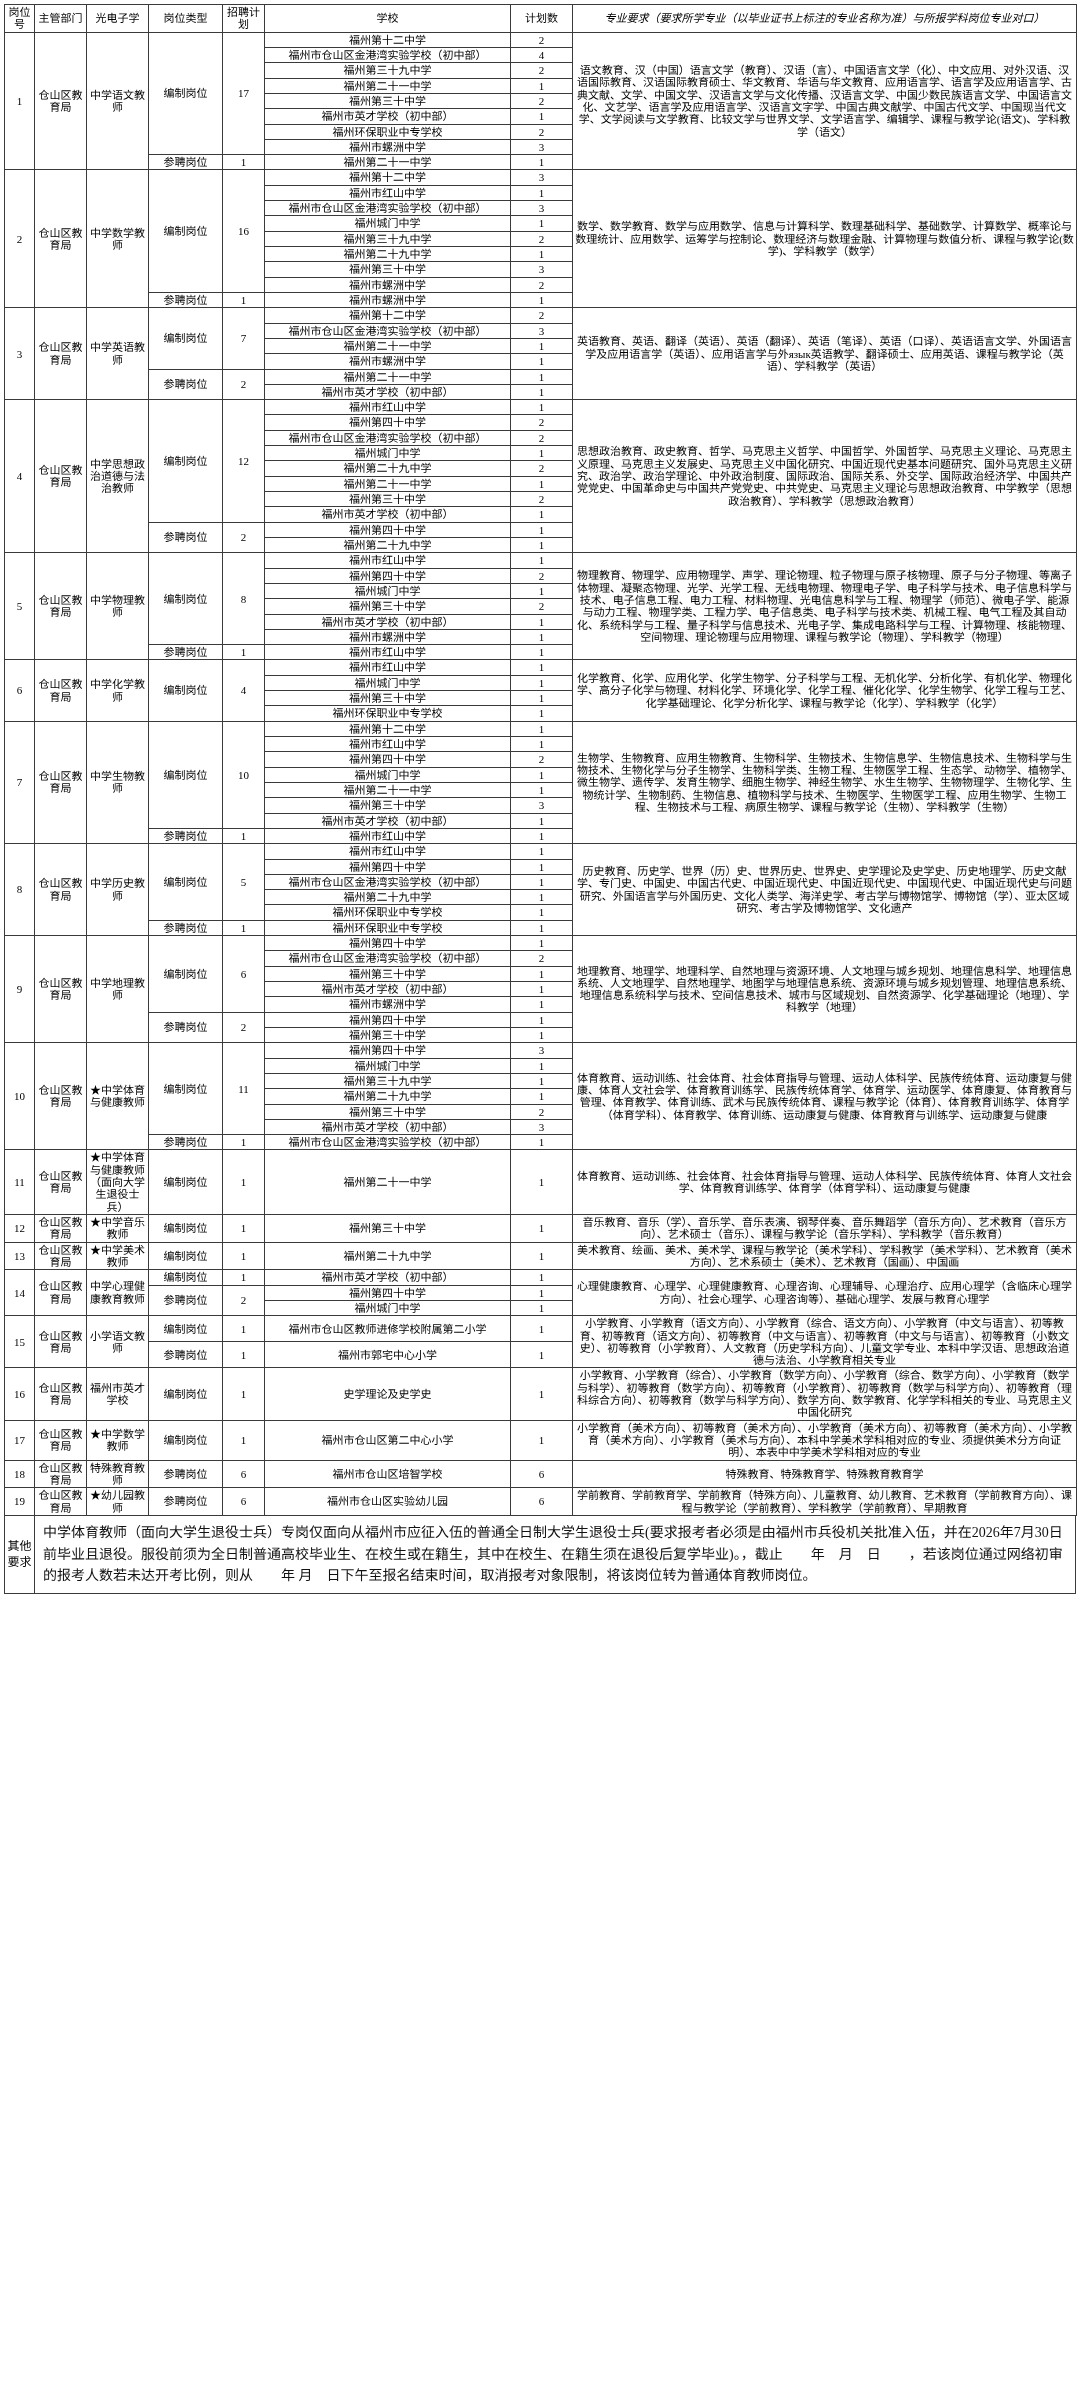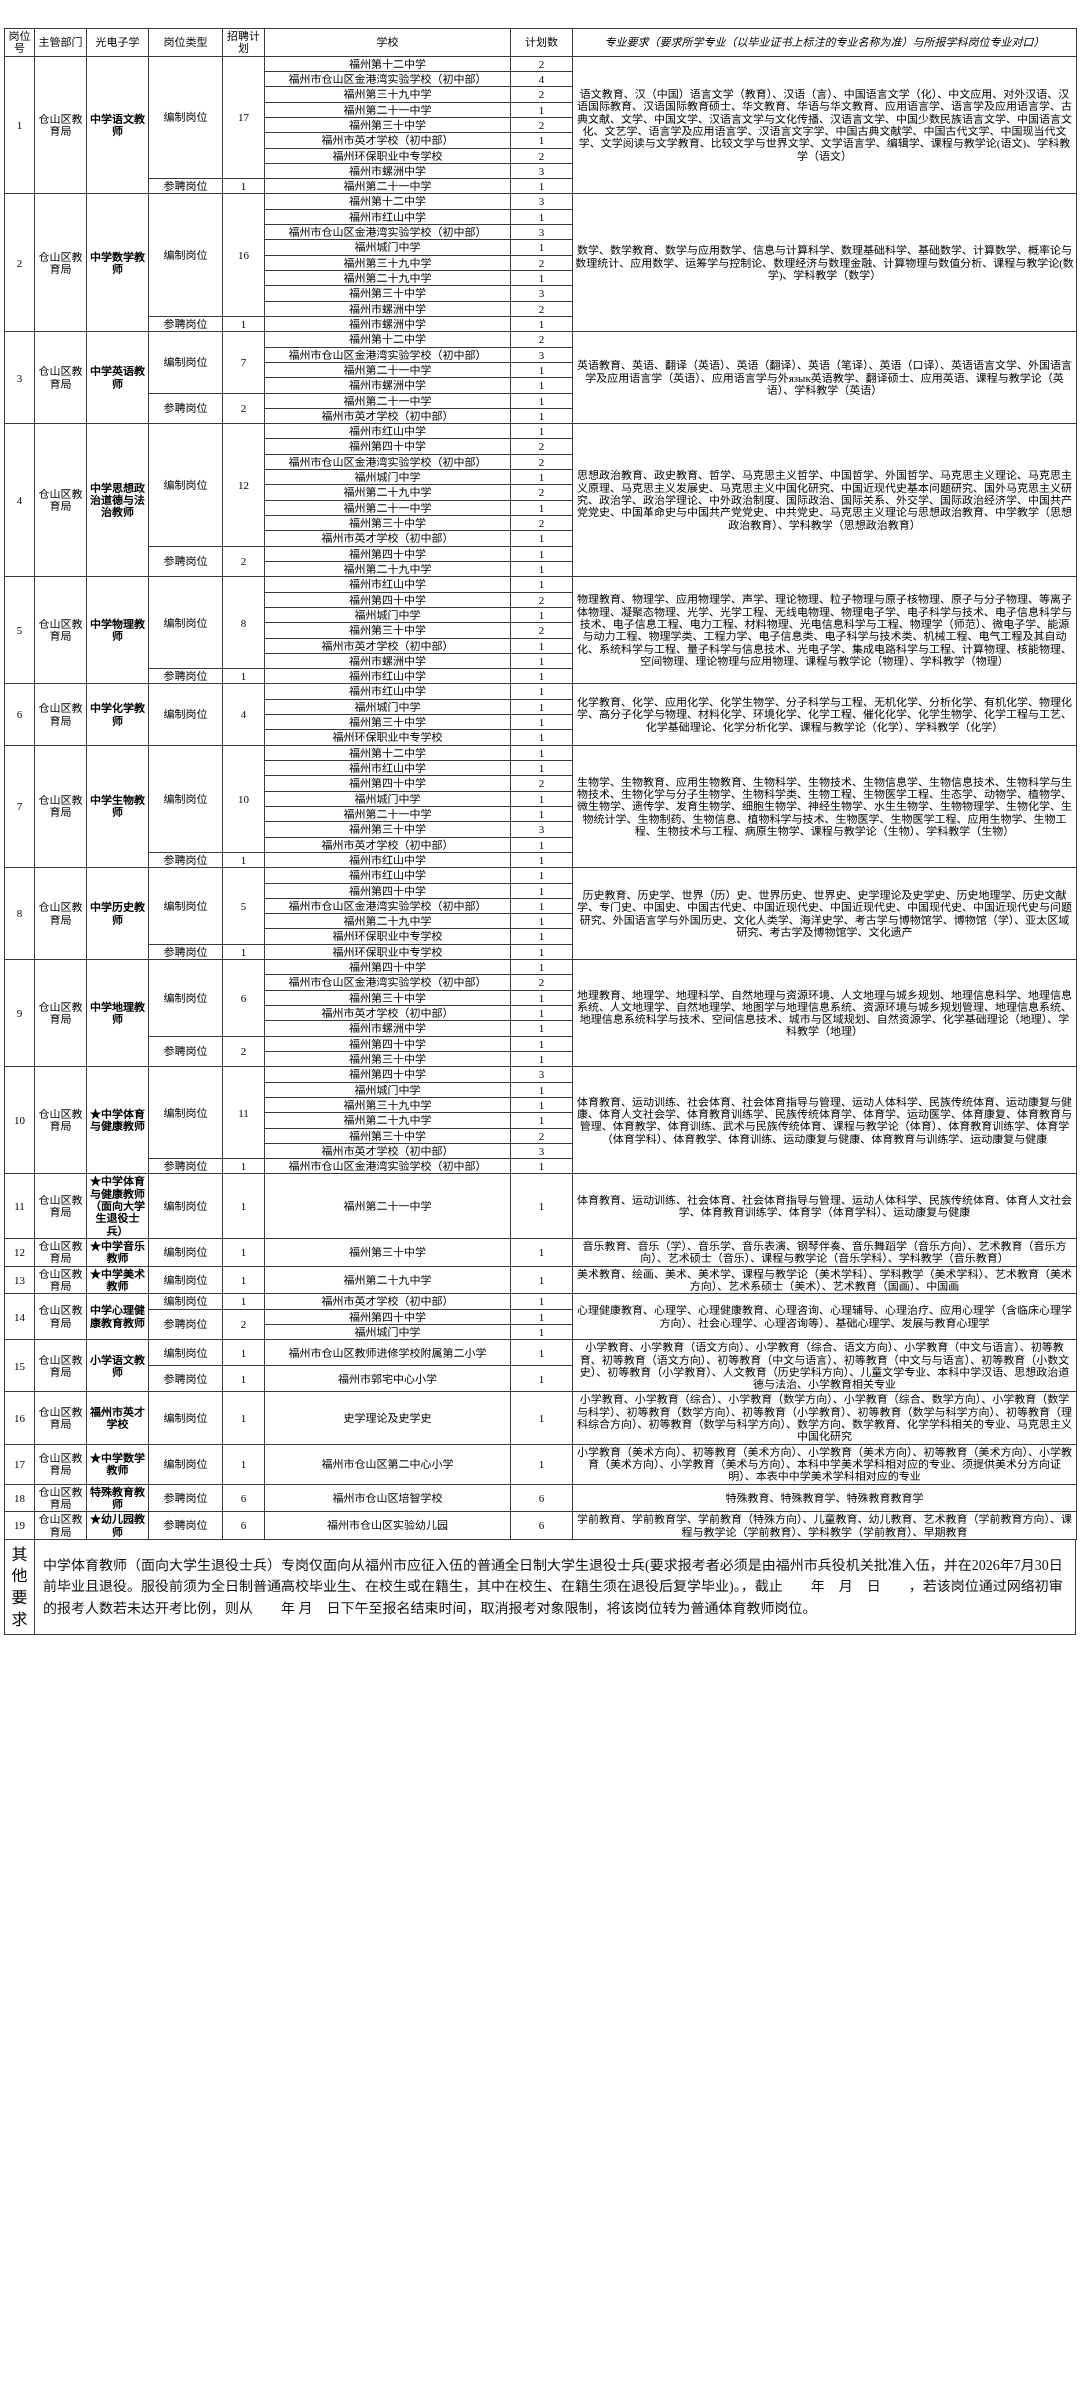--- a/index.html
+++ b/index.html
@@ -5,21 +5,20 @@
   * { box-sizing: border-box; }
   html, body {
     margin: 0; padding: 0;
     background: #ffffff;
     font-family: "Liberation Serif", "DejaVu Serif", serif;
   }
   body { width: 1080px; }
   .sheet {
     width: 1060px;
     padding: 4px 4px 6px 4px;
-    margin-top: 24px;
   }
   table.jobs {
     width: 1072px;
     border-collapse: collapse;
     table-layout: fixed;
     color: #000;
   }
   table.jobs td, table.jobs th {
     border: 1px solid #3a3a3a;
     padding: 1px 2px;
@@ -47,21 +46,21 @@
   col.c-dept   { width: 52px; }
   col.c-post   { width: 62px; }
   col.c-type   { width: 74px; }
   col.c-plan   { width: 42px; }
   col.c-school { width: 246px; }
   col.c-cnt    { width: 62px; }
   col.c-major  { width: 504px; }
 
   td.no      { font-size: 13px; }
   td.dept    { font-size: 12px; line-height:1.15; }
-  td.post    { font-size: 12px; line-height:1.15;font-weight:bold; }
+  td.post    { font-size: 12px; line-height:1.15; }
   td.type    { font-size: 12px; }
   td.plan    { font-size: 12.5px; }
   td.school  { font-size: 12px; line-height:1.15; }
   td.cnt     { font-size: 12px; }
   td.major   {
     text-align: left;
     font-size: 11.5px;
     line-height: 1.32;
     padding: 3px 5px;
     vertical-align: middle;
@@ -72,21 +71,21 @@
     border-collapse: collapse;
     margin-top: -1px;
   }
   table.notes td {
     border: 1px solid #3a3a3a;
     vertical-align: middle;
   }
   td.notes-label {
     width: 30px;
     text-align: center;
-    font-size: 16px;
+    font-size: 12px;
     line-height: 1.35;
     padding: 4px 2px;
   }
   td.notes-body {
     text-align: left;
     font-size: 14px;
     line-height: 1.55;
     padding: 6px 8px;
     color: #111;
   }

